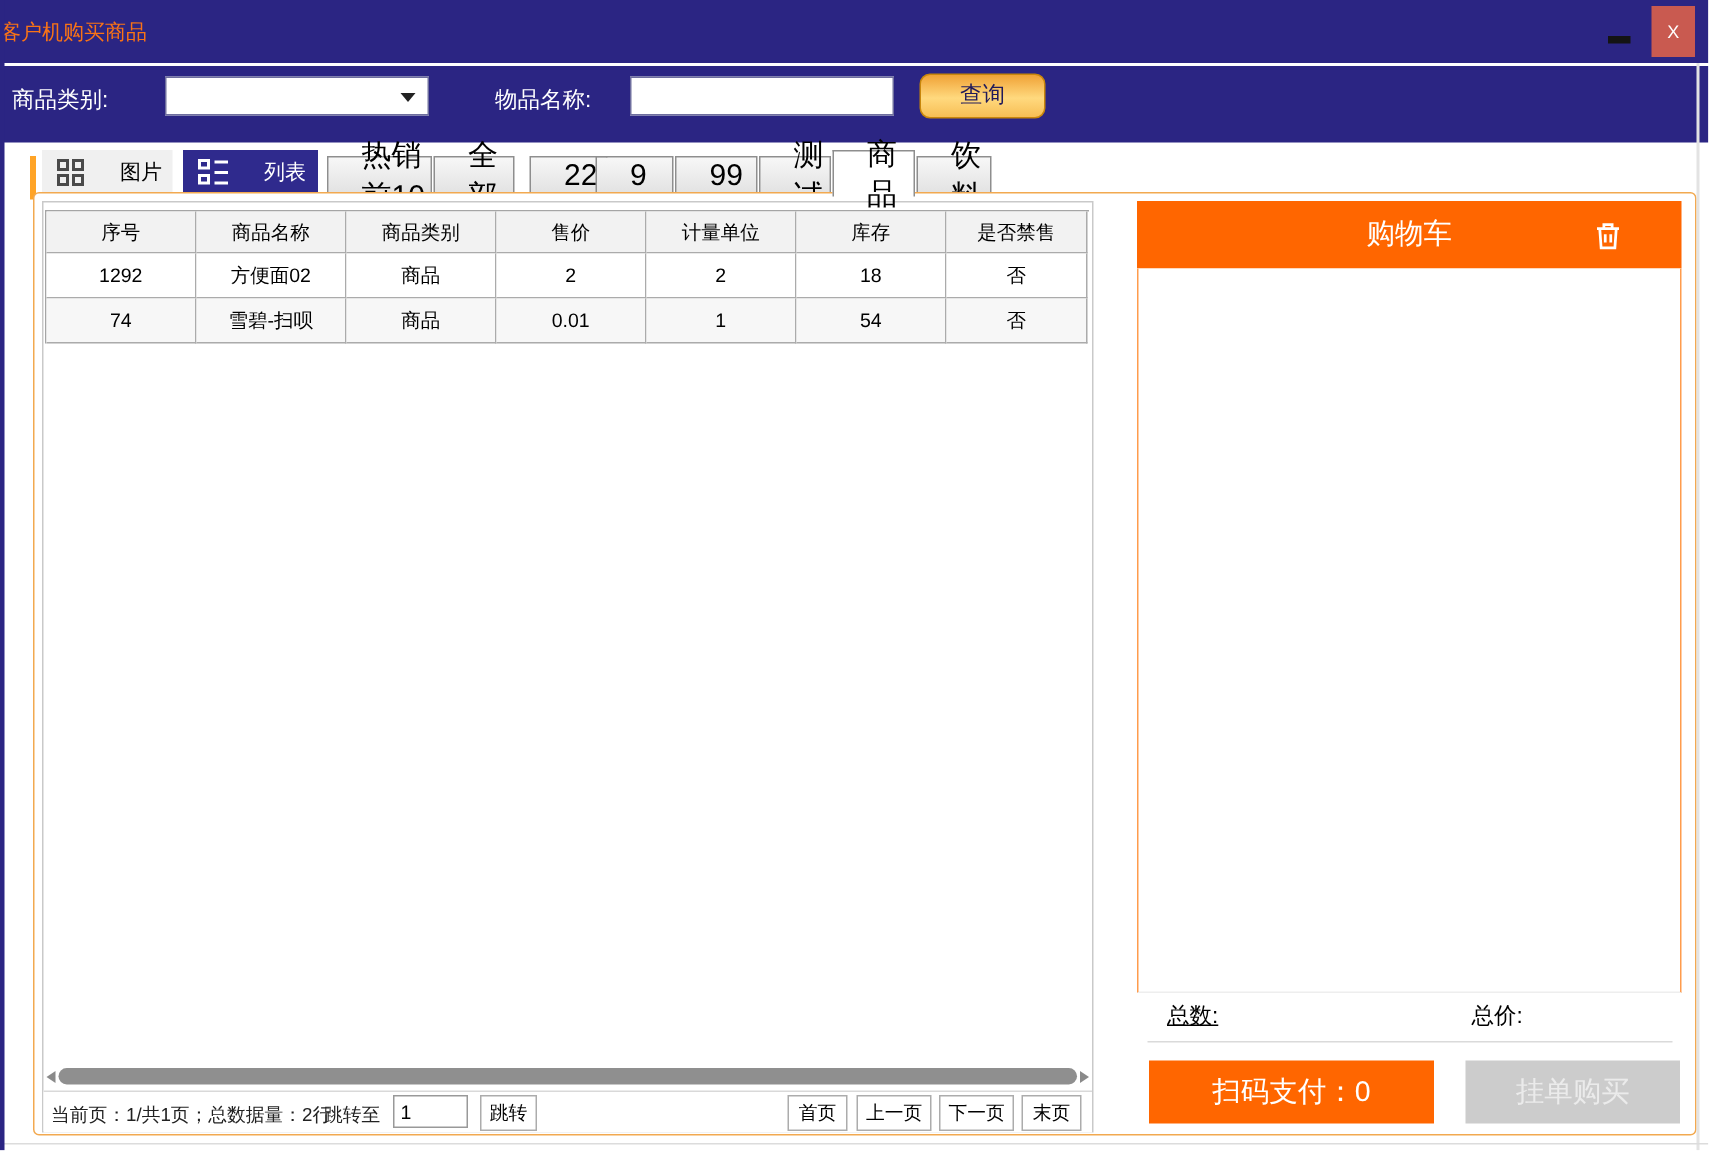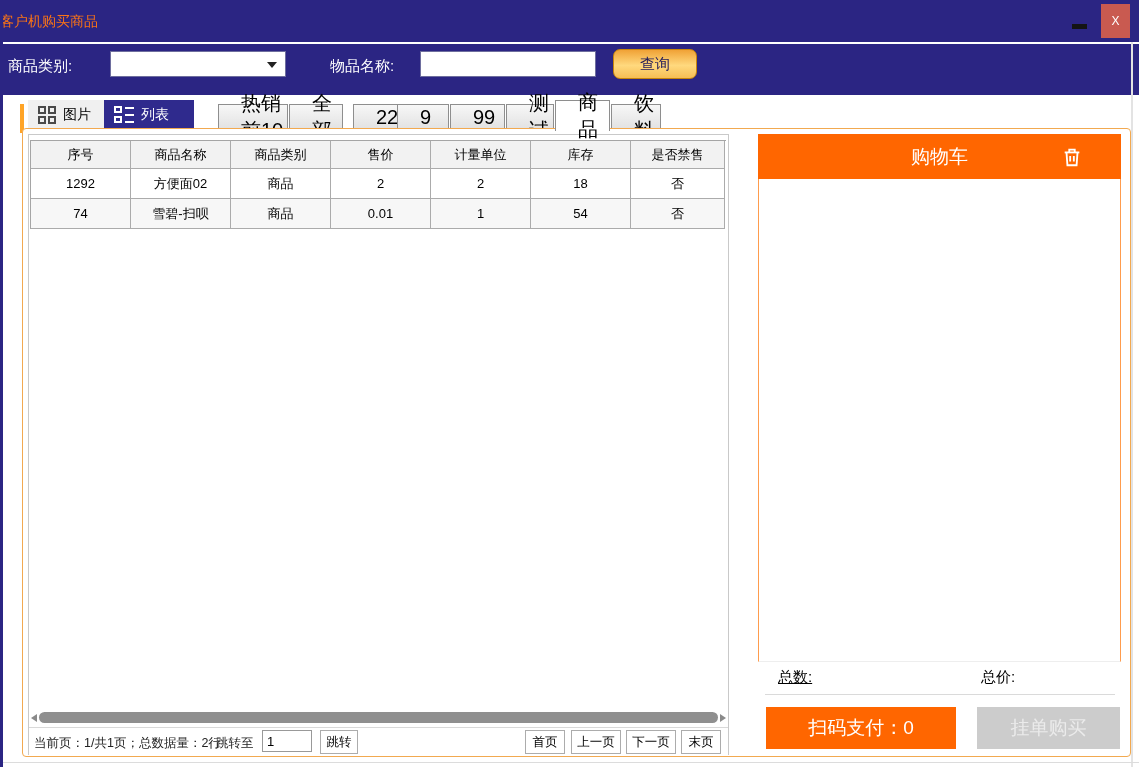--- a/index.html
+++ b/index.html
@@ -25,24 +25,24 @@
     border:1px solid #6E6E9E; cursor:pointer; }
   .sb-select .arrow { position:absolute; right:8px; top:10px; width:0; height:0;
     border-left:5px solid transparent; border-right:5px solid transparent; border-top:6px solid #222; }
   .sb-input { position:absolute; left:420px; top:7px; width:176px; height:26px; background:#fff;
     border:1px solid #6E6E9E; font-size:14px; padding:0 4px; }
   .query-btn { position:absolute; left:613px; top:5px; width:84px; height:30px; border-radius:7px;
     background:linear-gradient(180deg,#F0A236 0%,#FFD97E 55%,#F7BE55 100%);
     border:1px solid #C8860B; color:#201A5A; font-size:15px; text-align:center; line-height:28px; cursor:pointer; }
 
   
-  .view-tab { position:absolute; top:100px; height:30px; display:flex; align-items:center; gap:7px;
+  .view-tab { position:absolute; top:100px; height:30px; display:flex; align-items:center; gap:24px;
     padding-left:10px; font-size:14px; cursor:pointer; }
   .view-tab.pic { left:28px; width:87px; background:#F0F0F0; color:#000; }
-  .view-tab.list { left:104px; width:90px; background:#2F2A8D; color:#fff; }
+  .view-tab.list { left:122px; width:90px; background:#2F2A8D; color:#fff; }
   .grid-icon { display:grid; grid-template-columns:8px 8px; grid-template-rows:8px 8px; gap:2px; }
   .grid-icon span { border:2px solid #4A4A4A; background:transparent; }
   .list-icon { position:relative; width:20px; height:18px; }
   .list-icon .sq { position:absolute; left:0; width:8px; height:7px; border:2px solid #fff; }
   .list-icon .sq.b { top:10px; }
   .list-icon .ln { position:absolute; left:11px; width:9px; height:2px; background:#fff; }
 
   
   .cat-tab { position:absolute; top:104px; height:26px; border:1px solid #8E8E8E;
     background:linear-gradient(180deg,#F7F7F7,#E2E2E2); font-size:20px; color:#000;

